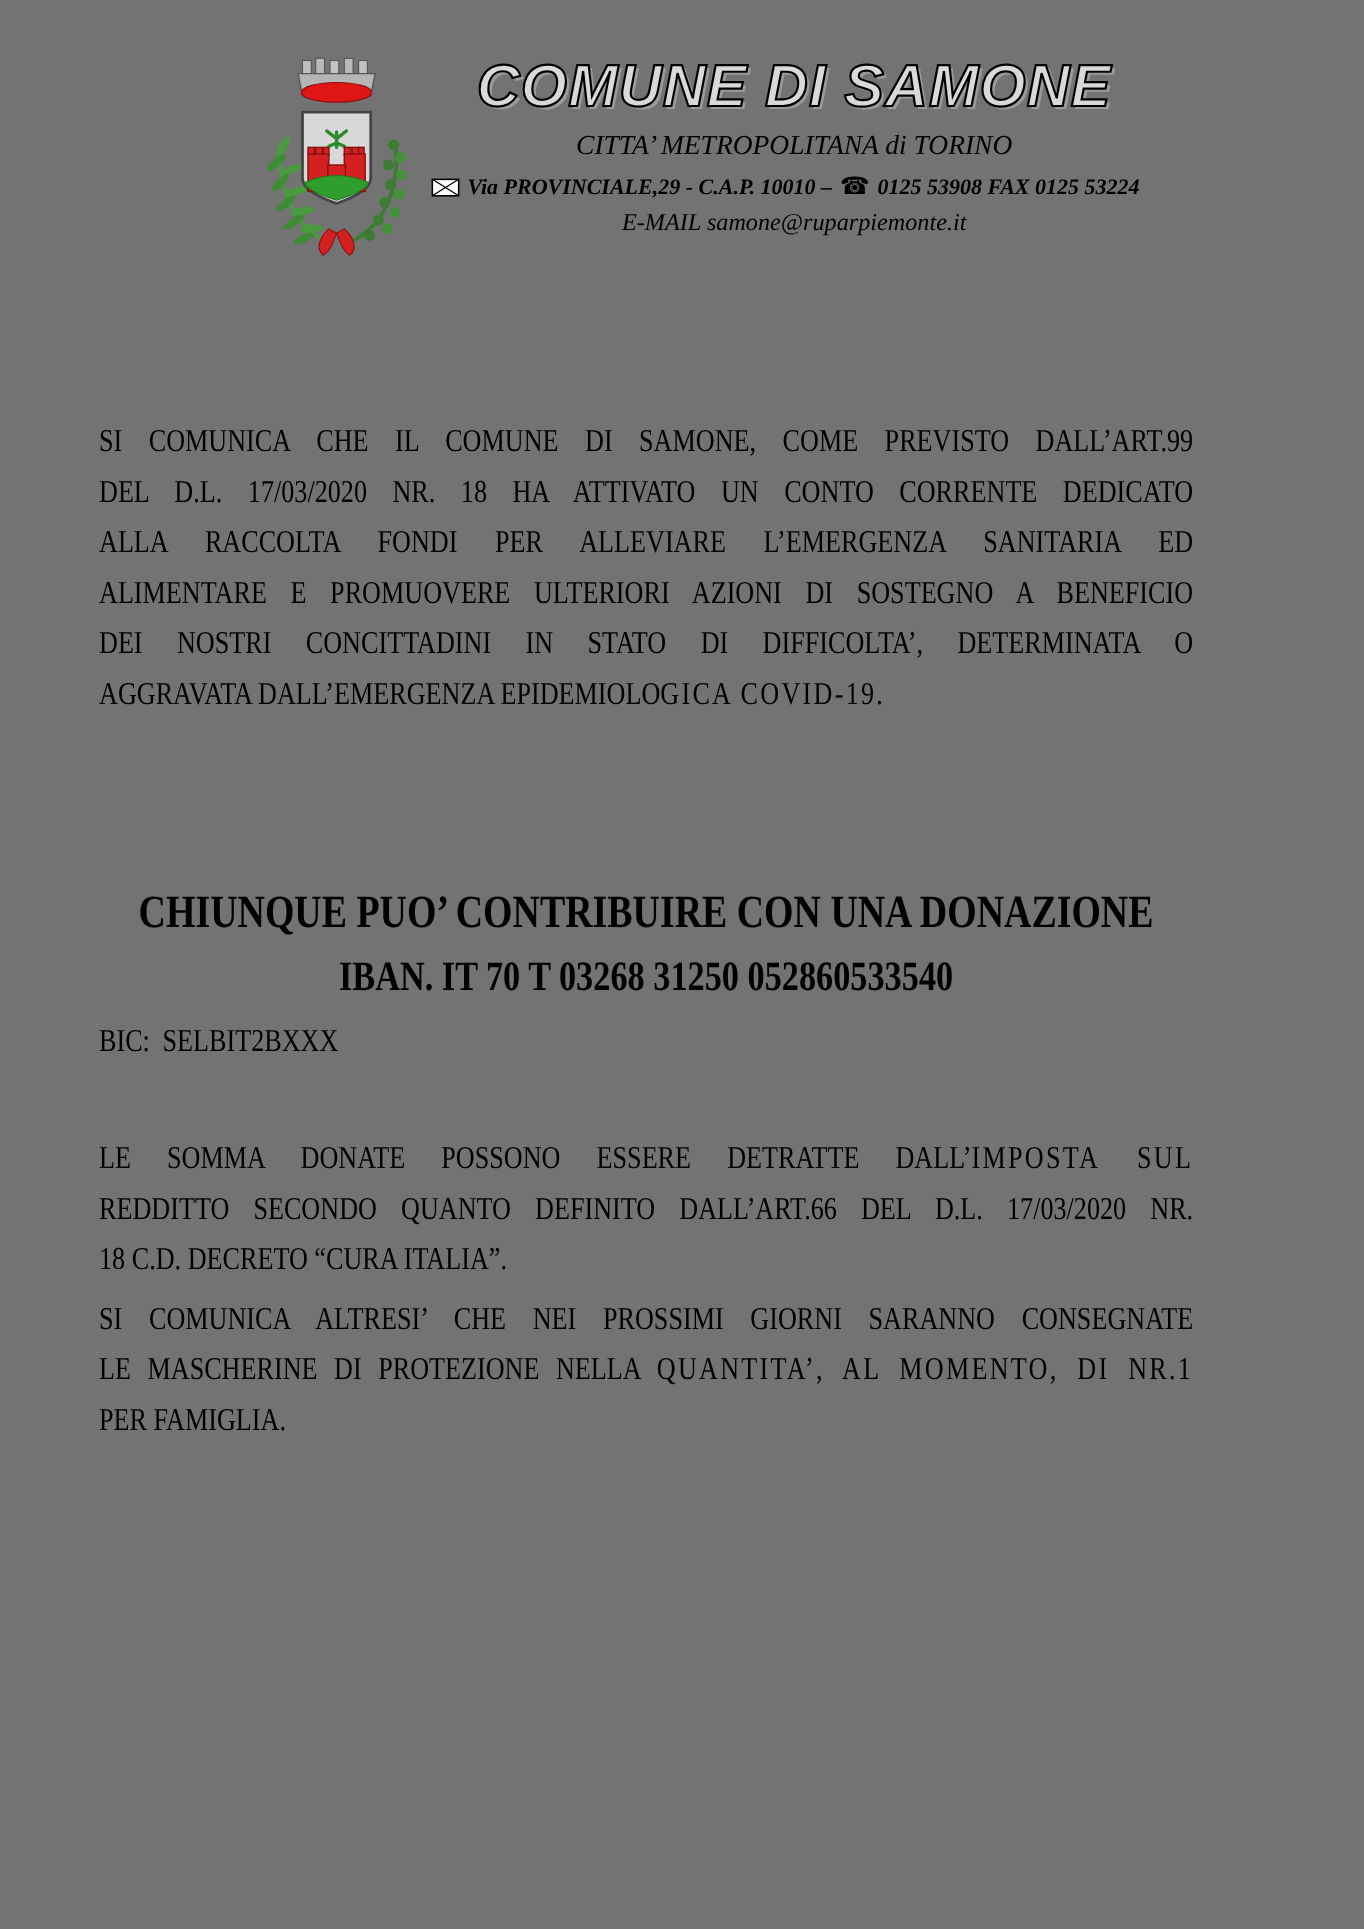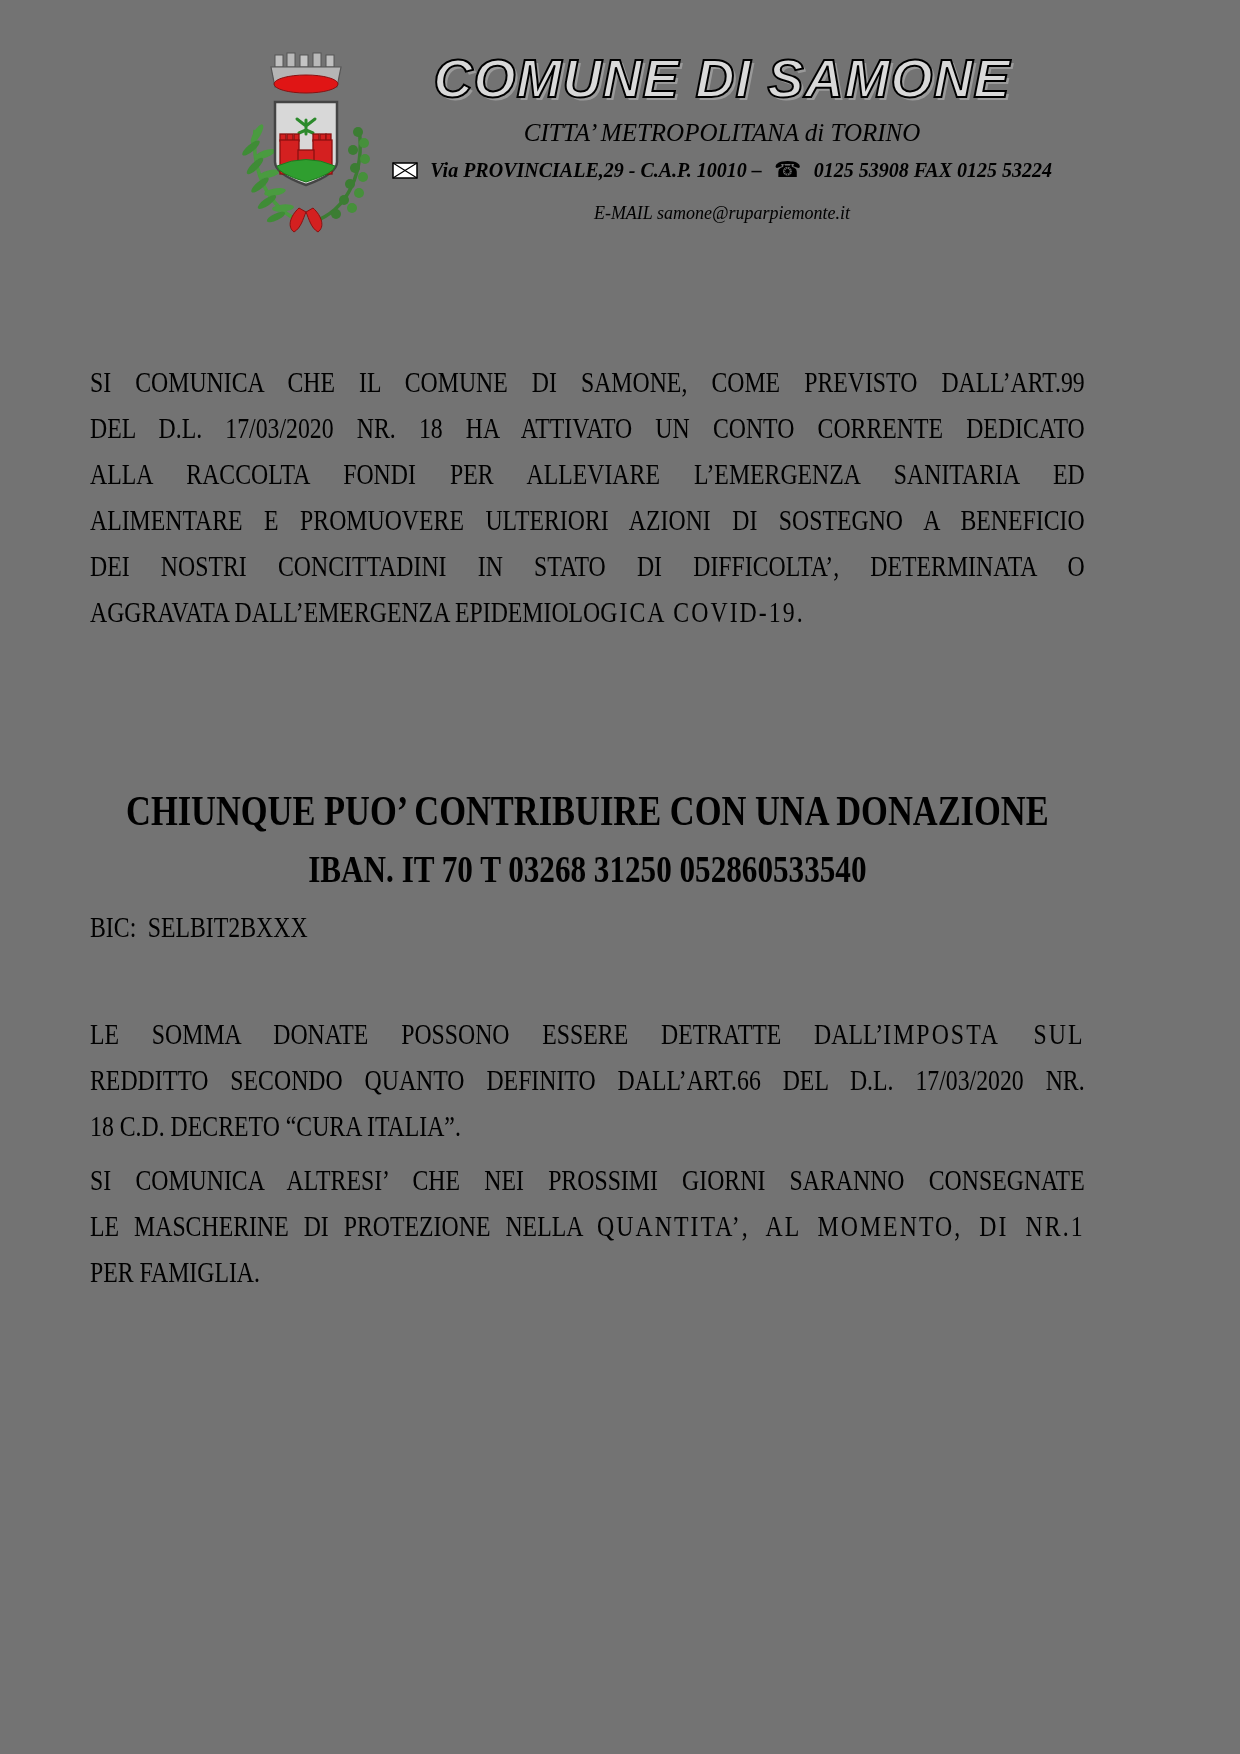--- a/index.html
+++ b/index.html
@@ -12,31 +12,31 @@
   .crest { position:absolute; top:42px; left:213px; width:185px; height:192px; }
   .masthead { position:absolute; top:48px; left:392px; width:660px; text-align:center; }
   .org-name {
     font-family:"Liberation Sans", sans-serif; font-style:italic; font-weight:bold;
     font-size:54px; line-height:60px; white-space:nowrap; letter-spacing:1px;
     color:#d9d9d9; -webkit-text-stroke:2px #000; text-shadow:3px 3px 0 #9a9a9a;
   }
   .subtitle { margin-top:10px; font-weight:normal; font-style:italic; font-size:25px; line-height:30px; }
   .address-line {
     margin-top:10px; font-weight:bold; font-style:italic; font-size:20px; line-height:24px;
-    display:flex; justify-content:space-between; align-items:center; gap:7px; white-space:nowrap;
+    display:flex; justify-content:flex-start; align-items:center; gap:7px; white-space:nowrap;
   }
   .phone-glyph { font-family:"DejaVu Sans", sans-serif; font-style:normal; font-size:22px; line-height:22px; }
-  .email-line { margin-top:20px; font-style:italic; font-size:18px; line-height:22px; }
+  .email-line { margin-top:9px; font-style:italic; font-size:22px; line-height:22px; }
 
   
   .doc-title {
     position:absolute; top:258px; left:90px; width:995px; text-align:center;
     font-weight:bold; font-size:38px; letter-spacing:1px;
   }
-  .body { position:absolute; top:359px; left:90px; width:995px; }
+  .body { position:absolute; top:378px; left:90px; width:995px; }
 
   
   .cblock { width:1213px; transform:scaleX(0.82); transform-origin:0 0; }
   .tline { text-align:justify; text-align-last:justify; }
   .tline.last { text-align-last:left; }
   .para-c .tline { font-size:29px; line-height:46px; }
   .cblock .sg-r { letter-spacing:2.5px; }   
 
   .donation-heading { margin-top:154px; text-align:center; font-weight:bold; font-size:42px; line-height:44px; }
 

